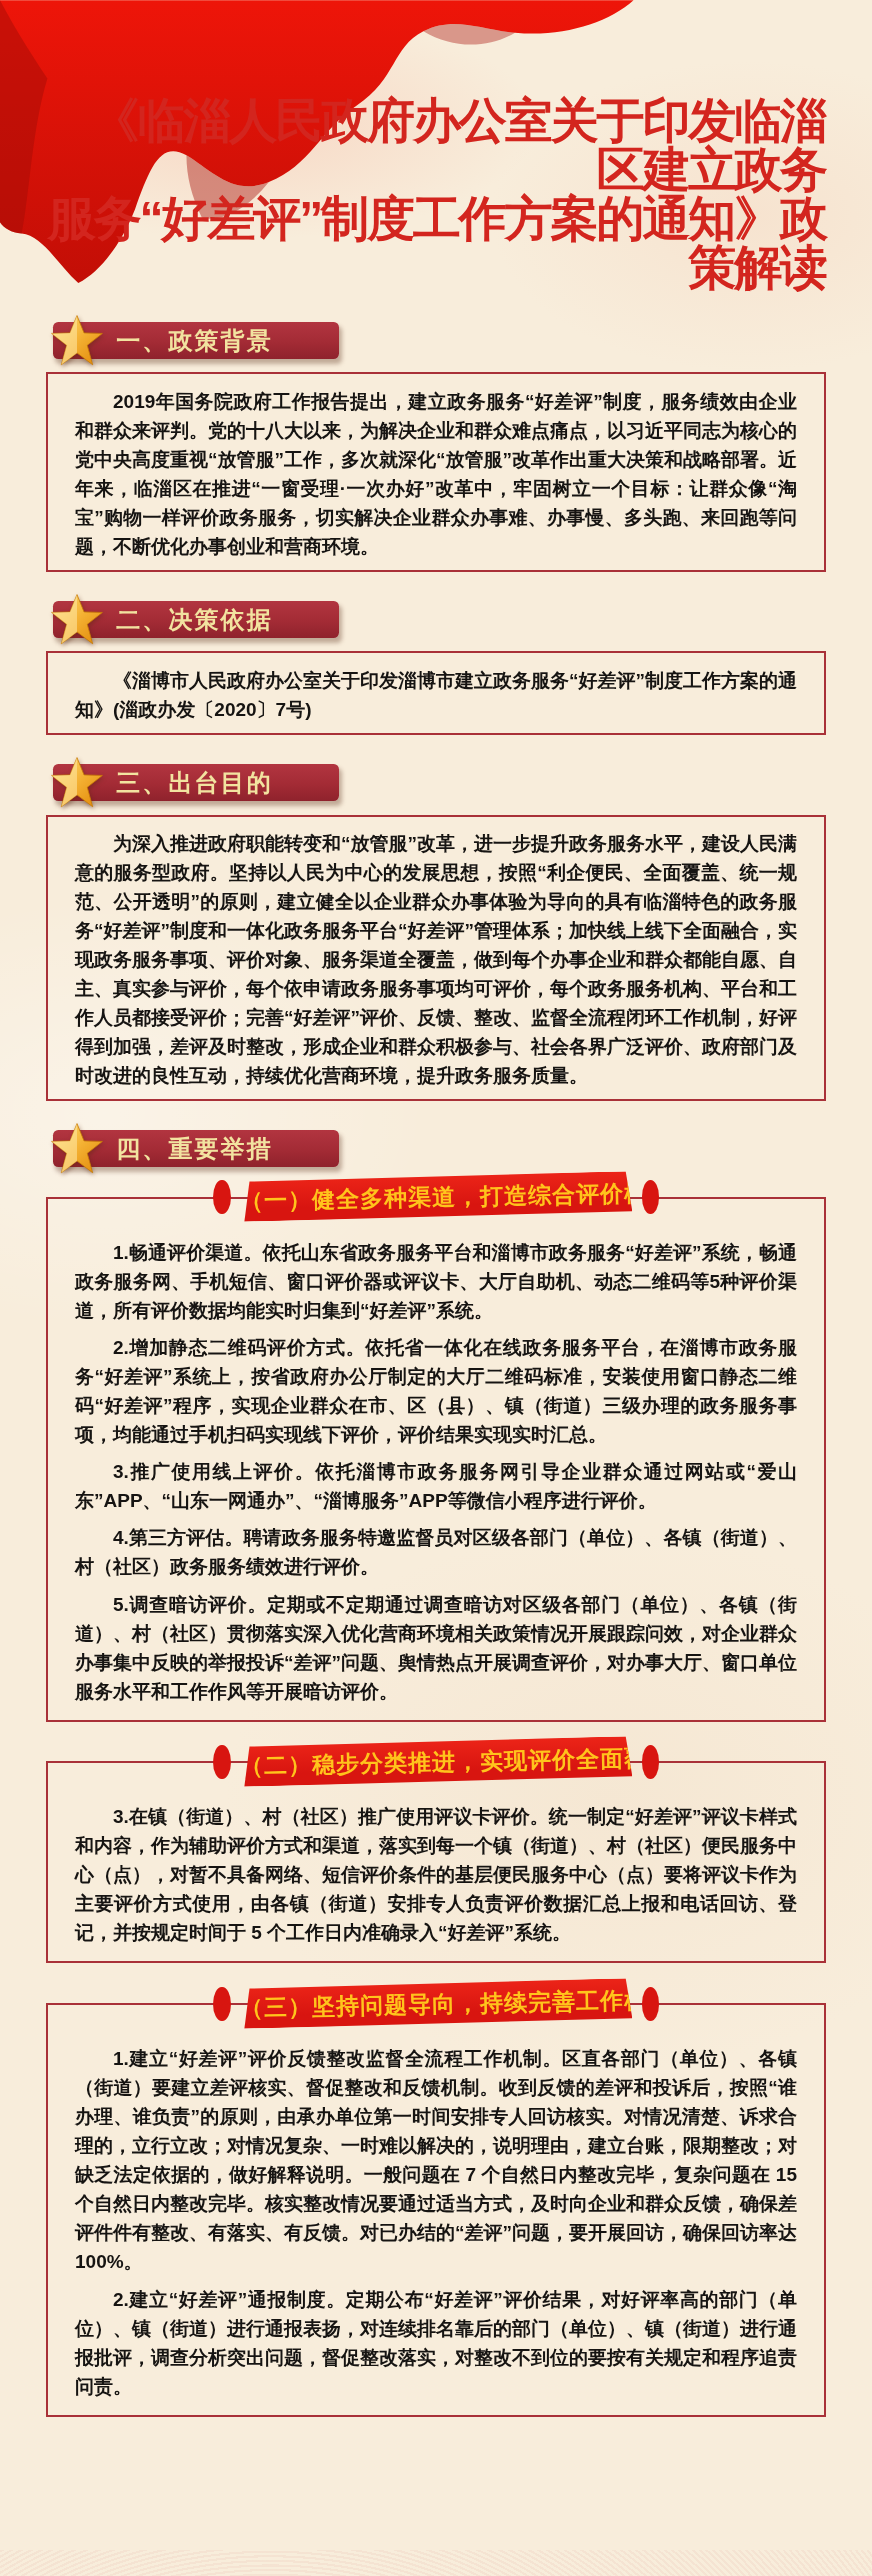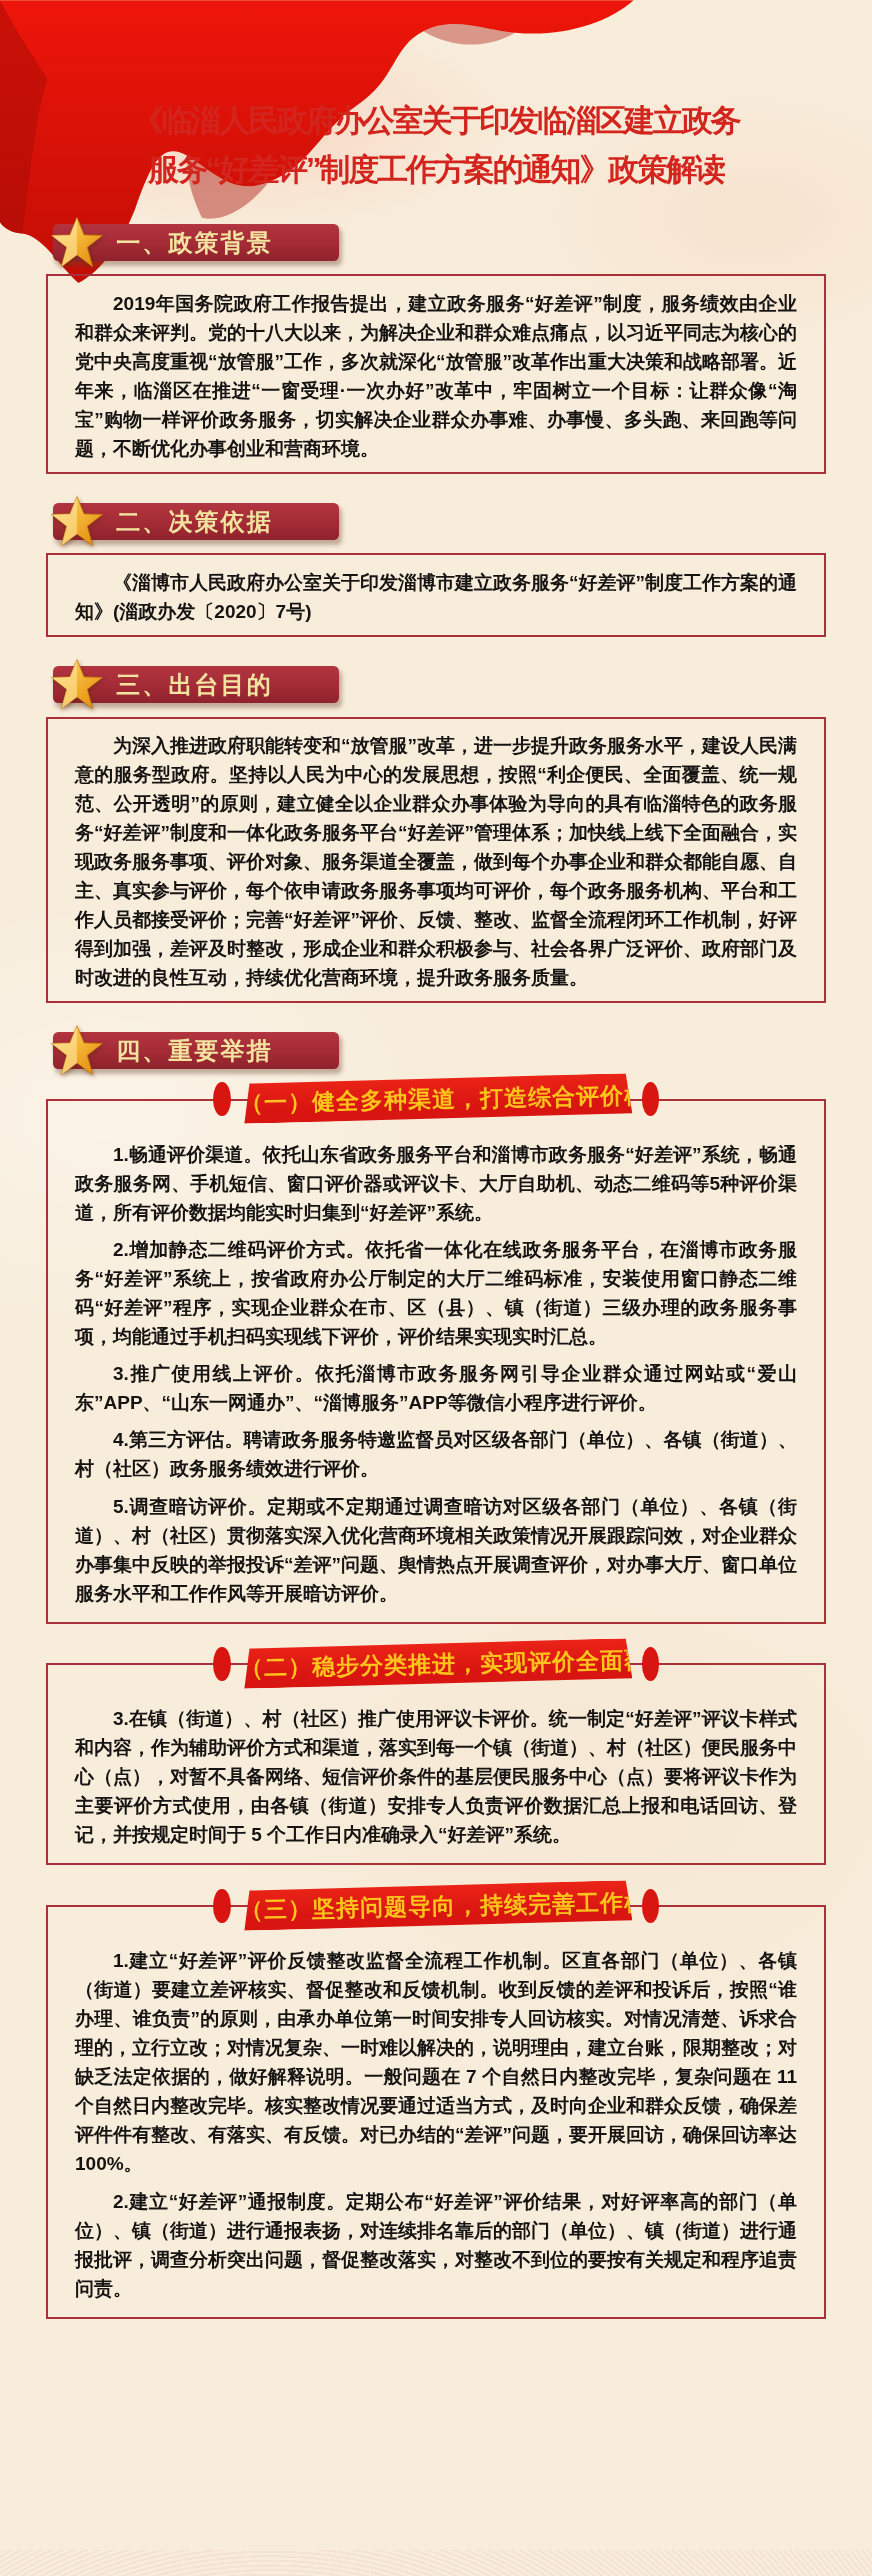--- a/index.html
+++ b/index.html
@@ -17,22 +17,22 @@
     background:
       radial-gradient(ellipse 592px 392px at 6% 76%, rgba(222,110,100,0.50), transparent 66%),
       radial-gradient(ellipse 489px 268px at 42% 96%, rgba(236,150,128,0.42), transparent 70%),
       radial-gradient(ellipse 392px 237px at 92% 82%, rgba(238,165,145,0.38), transparent 70%),
       radial-gradient(ellipse 505px 222px at 22% 38%, rgba(240,178,158,0.30), transparent 72%),
       repeating-radial-gradient(circle at 31% 64%, rgba(203,96,92,0.07) 0 2.1px, transparent 2.1px 4.6px);}
   .flag-top,.wave-bottom{position:absolute;left:0;z-index:1;pointer-events:none;}
   .flag-top{top:0;}
   .content{position:relative;z-index:2;padding:0 46px;}
   
-  .page-title{padding-top:96px;text-align:center;color:var(--title_color,#d3251e);
-    font-weight:bold;font-size:31px;line-height:49px;letter-spacing:-2.1px;}
+  .page-title{padding-top:96px;text-align:right;color:var(--title_color,#d3251e);
+    font-weight:bold;font-size:48px;line-height:49px;letter-spacing:-2.1px;}
   
   .banner{position:relative;width:286px;height:37px;margin:29px 0 0 7.2px;
     background:linear-gradient(180deg,#b23540,var(--banner_bg,#a32b35) 55%,#8f222c);
     border-radius:5.2px;box-shadow:2.6px 4.1px 4.6px rgba(110,70,50,0.40);}
   .banner .label{position:absolute;left:63px;top:0;height:37px;line-height:38px;
     color:var(--banner_text,#f2e3a0);font-size:24px;font-weight:bold;letter-spacing:2.1px;white-space:nowrap;}
   .banner .star{position:absolute;left:-3.1px;top:-9.3px;width:54px;height:56px;
     filter:drop-shadow(1.5px 2.6px 2.1px rgba(90,40,20,0.45));}
   .banner.first{margin-top:30px;}
   
@@ -166,21 +166,21 @@
       <div class="box sub-box">
         <p>3.在镇（街道）、村（社区）推广使用评议卡评价。统一制定“好差评”评议卡样式和内容，作为辅助评价方式和渠道，落实到每一个镇（街道）、村（社区）便民服务中心（点），对暂不具备网络、短信评价条件的基层便民服务中心（点）要将评议卡作为主要评价方式使用，由各镇（街道）安排专人负责评价数据汇总上报和电话回访、登记，并按规定时间于 5 个工作日内准确录入“好差评”系统。</p>
       </div>
     </div>
 
     <div class="subsection">
       <div class="ribbon-dot left"></div>
       <div class="ribbon-dot right"></div>
       <div class="sub-ribbon">（三）坚持问题导向，持续完善工作机制</div>
       <div class="box sub-box">
-        <p>1.建立“好差评”评价反馈整改监督全流程工作机制。区直各部门（单位）、各镇（街道）要建立差评核实、督促整改和反馈机制。收到反馈的差评和投诉后，按照“谁办理、谁负责”的原则，由承办单位第一时间安排专人回访核实。对情况清楚、诉求合理的，立行立改；对情况复杂、一时难以解决的，说明理由，建立台账，限期整改；对缺乏法定依据的，做好解释说明。一般问题在 7 个自然日内整改完毕，复杂问题在 11 个自然日内整改完毕。核实整改情况要通过适当方式，及时向企业和群众反馈，确保差评件件有整改、有落实、有反馈。对已办结的“差评”问题，要开展回访，确保回访率达100%。</p>
+        <p>1.建立“好差评”评价反馈整改监督全流程工作机制。区直各部门（单位）、各镇（街道）要建立差评核实、督促整改和反馈机制。收到反馈的差评和投诉后，按照“谁办理、谁负责”的原则，由承办单位第一时间安排专人回访核实。对情况清楚、诉求合理的，立行立改；对情况复杂、一时难以解决的，说明理由，建立台账，限期整改；对缺乏法定依据的，做好解释说明。一般问题在 7 个自然日内整改完毕，复杂问题在 15 个自然日内整改完毕。核实整改情况要通过适当方式，及时向企业和群众反馈，确保差评件件有整改、有落实、有反馈。对已办结的“差评”问题，要开展回访，确保回访率达100%。</p>
         <p>2.建立“好差评”通报制度。定期公布“好差评”评价结果，对好评率高的部门（单位）、镇（街道）进行通报表扬，对连续排名靠后的部门（单位）、镇（街道）进行通报批评，调查分析突出问题，督促整改落实，对整改不到位的要按有关规定和程序追责问责。</p>
 
       </div>
     </div>
 
   </div>
 </div>
 
 
 </body></html>

